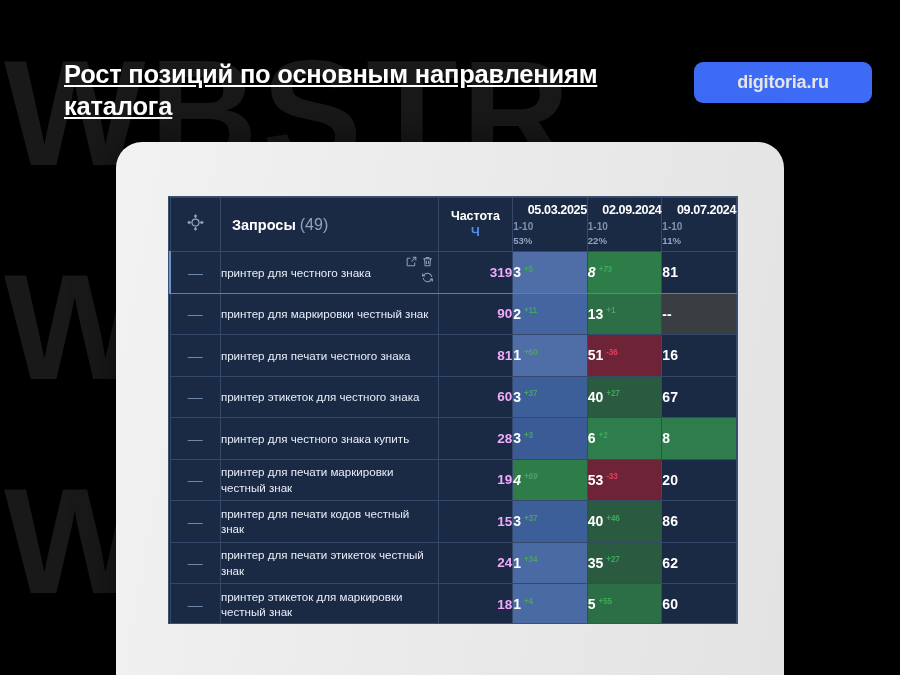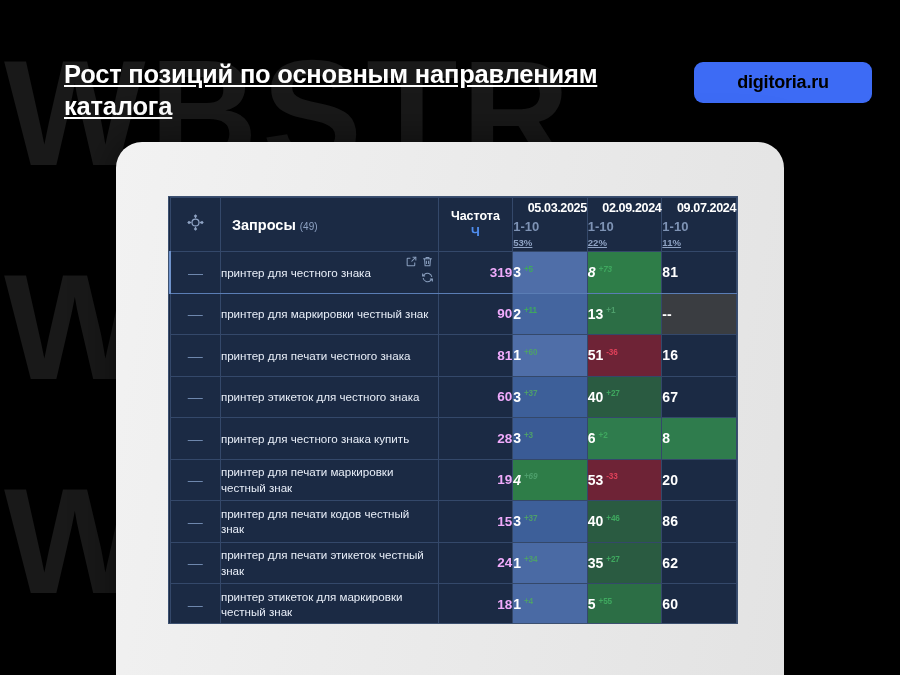--- a/index.html
+++ b/index.html
@@ -51,21 +51,21 @@
     position: absolute;
     right: 28px; top: 62px;
     width: 178px; height: 41px;
     background: #3d6bf5;
     border-radius: 9px;
     display: flex;
     align-items: center;
     justify-content: center;
   }
   .brand-pill span {
-    color: #000000;
+    color: #e5e5e5;
     font-size: 18px;
     font-weight: 700;
     letter-spacing: -0.2px;
   }
 
   
   .tablet {
     position: absolute;
     left: 116px; top: 142px;
     width: 668px; height: 560px;
@@ -110,30 +110,30 @@
     font-weight: 700;
     text-align: left;
   }
   .th-sel { text-align: center; }
   .crosshair { display: inline-block; width: 19px; height: 19px; }
   .th-query-inner {
     display: flex; align-items: baseline; gap: 4px;
     padding-left: 11px;
   }
   .th-query-inner .lbl { font-size: 14.5px; font-weight: 700; color:#fff; }
-  .th-query-inner .cnt { font-size: 10px; font-weight: 400; color: #8fa3c4; }
+  .th-query-inner .cnt { font-size: 16px; font-weight: 400; color: #8fa3c4; }
 
   .th-freq { text-align: center; padding: 0 2px; margin-top: 8px; }
   .th-freq .t1 { font-size: 12.5px; font-weight: 700; color:#fff; display:block; line-height:1.25; }
   .th-freq .t2 { font-size: 12.5px; font-weight: 700; color:#4f8df0; display:block; line-height:1.3; }
 
   .th-date { padding: 4px 4px 0 5px; }
   .th-date .d { font-size: 12.6px; font-weight: 700; color:#fff; display:block; letter-spacing:-0.4px; line-height:1.3;text-align:right; }
-  .th-date .r { font-size: 13px; color:#7e93b5; display:block; line-height:1.42; margin-top:2px; }
-  .th-date .p { font-size: 9.6px; color:#8fa3c4; display:block; line-height:1.3;text-decoration:underline; }
+  .th-date .r { font-size: 10px; color:#7e93b5; display:block; line-height:1.42; margin-top:2px; }
+  .th-date .p { font-size: 9.6px; color:#8fa3c4; display:block; line-height:1.3; }
 
   
   tbody tr { height: 41.5px; }
   td.sel {
     text-align: center;
     color: #6e87ad;
     font-size: 15px;
     line-height: 1;
   }
   td.query {

